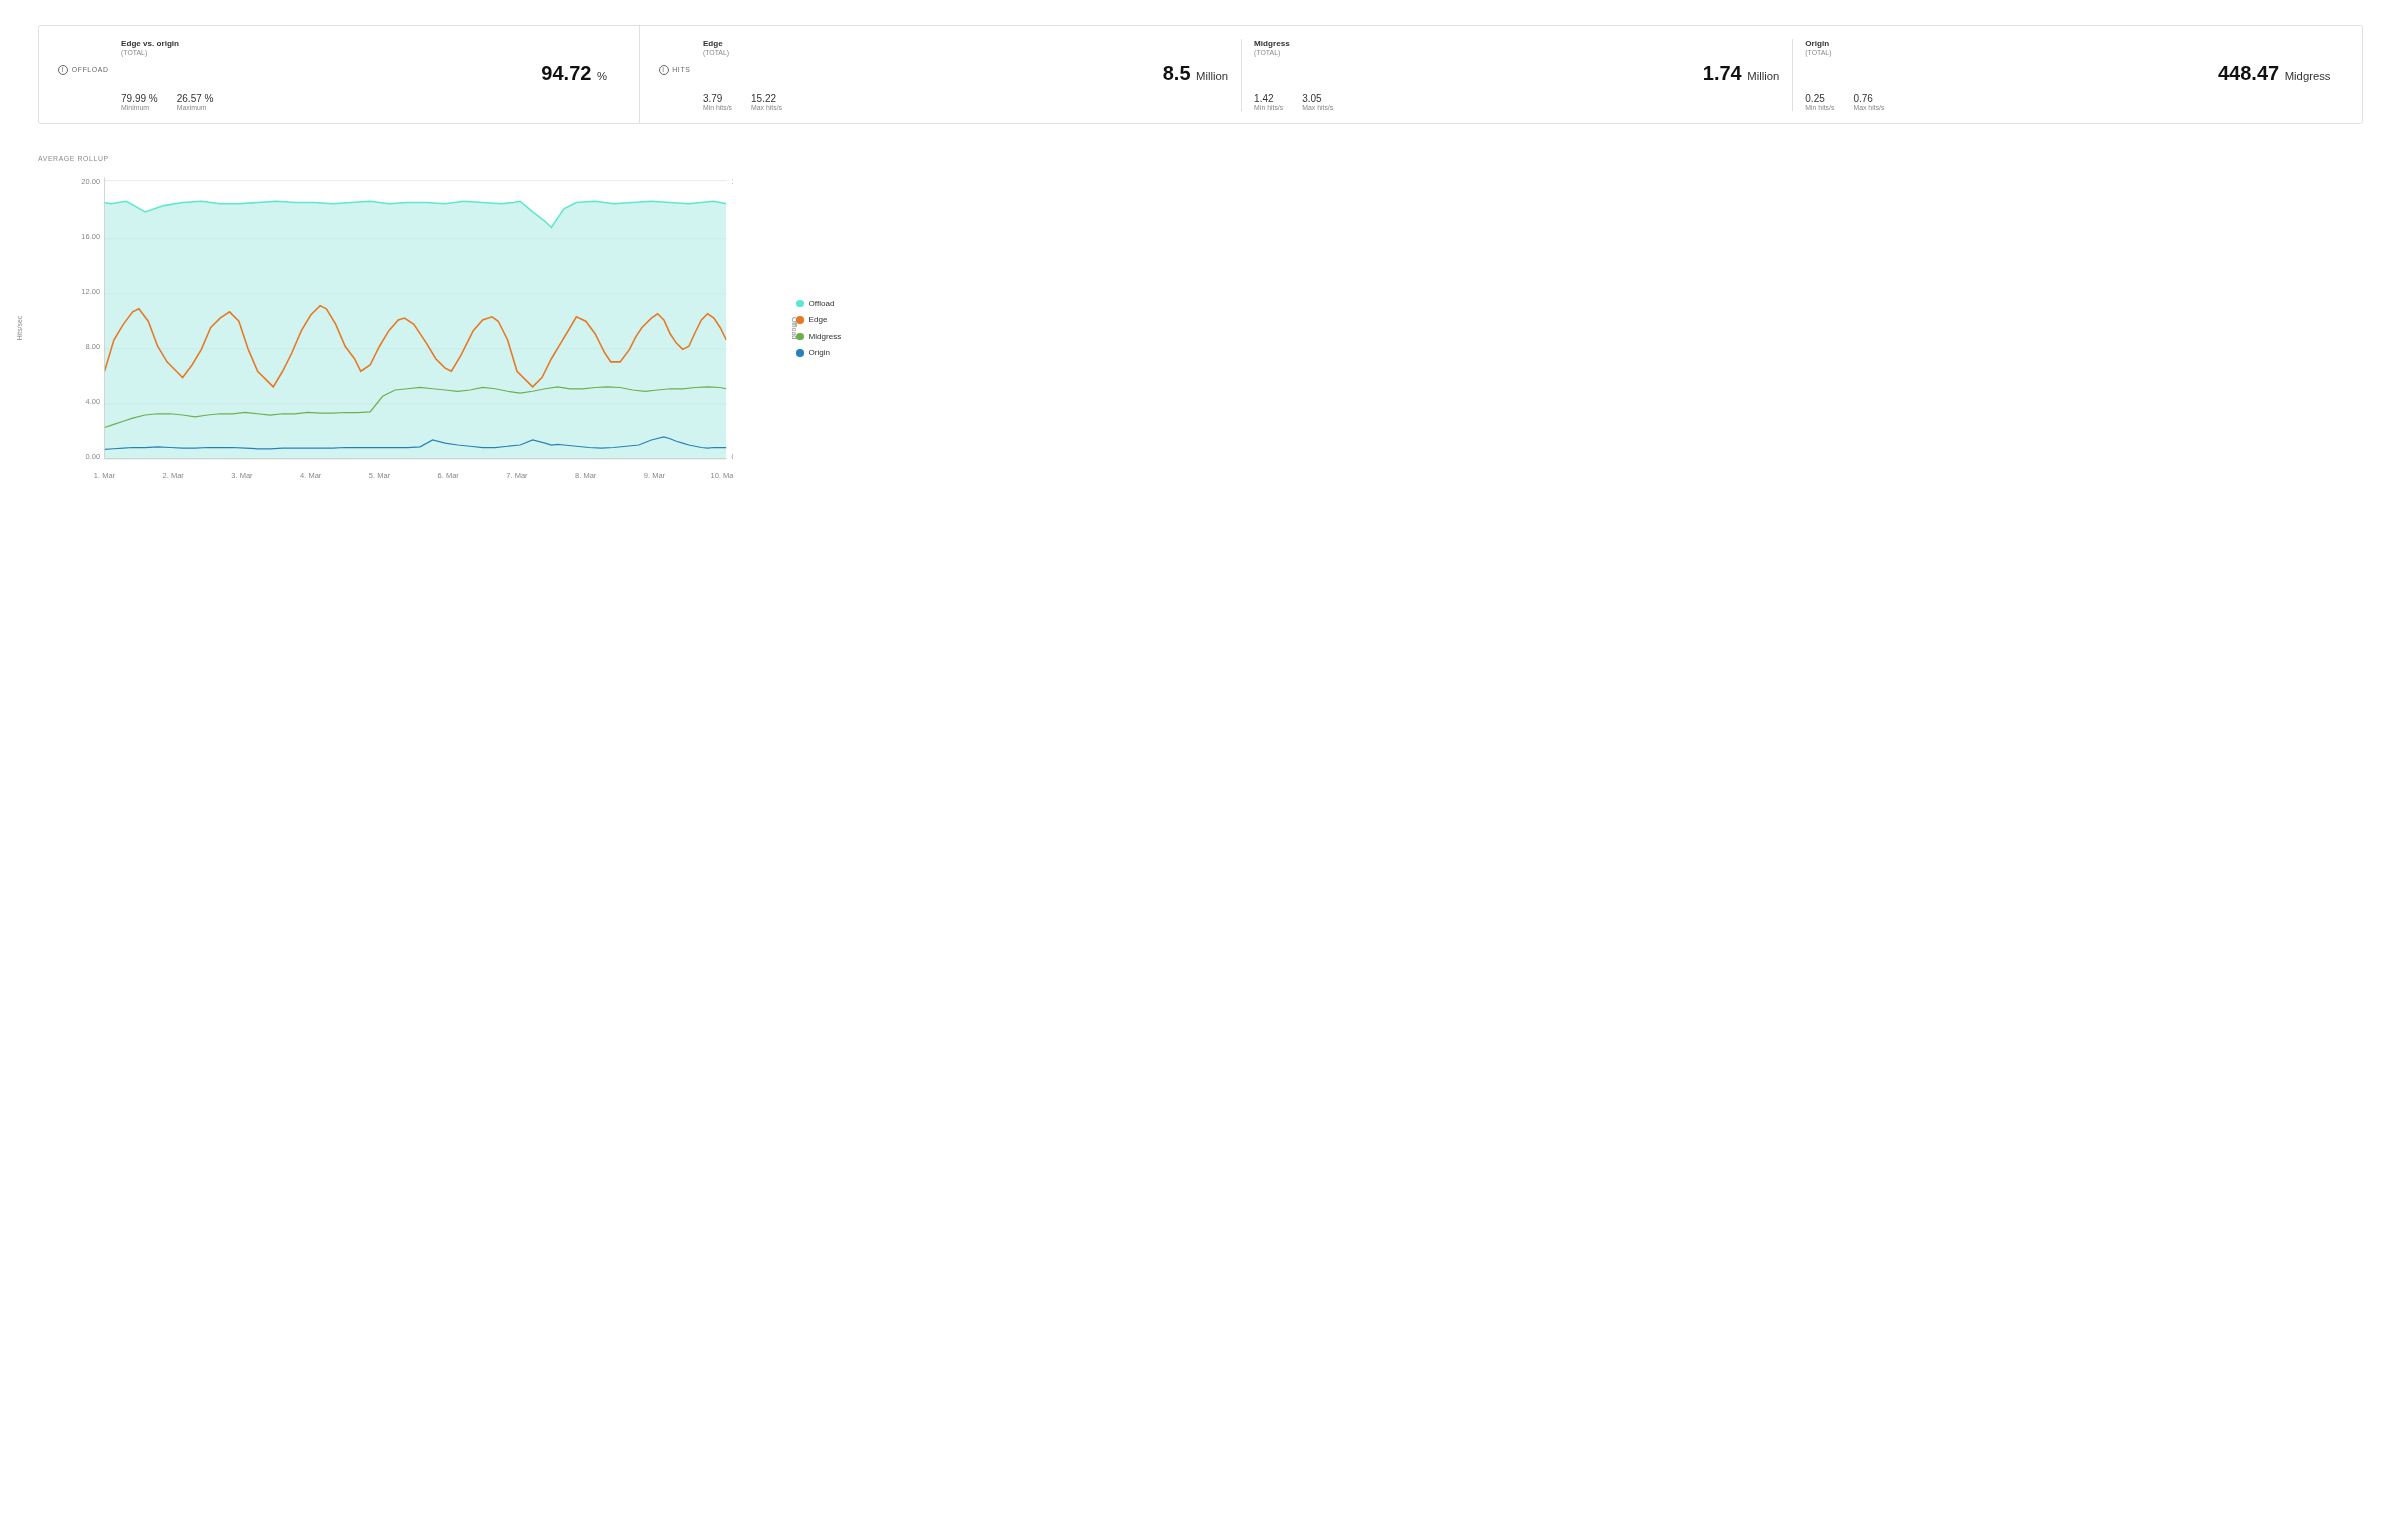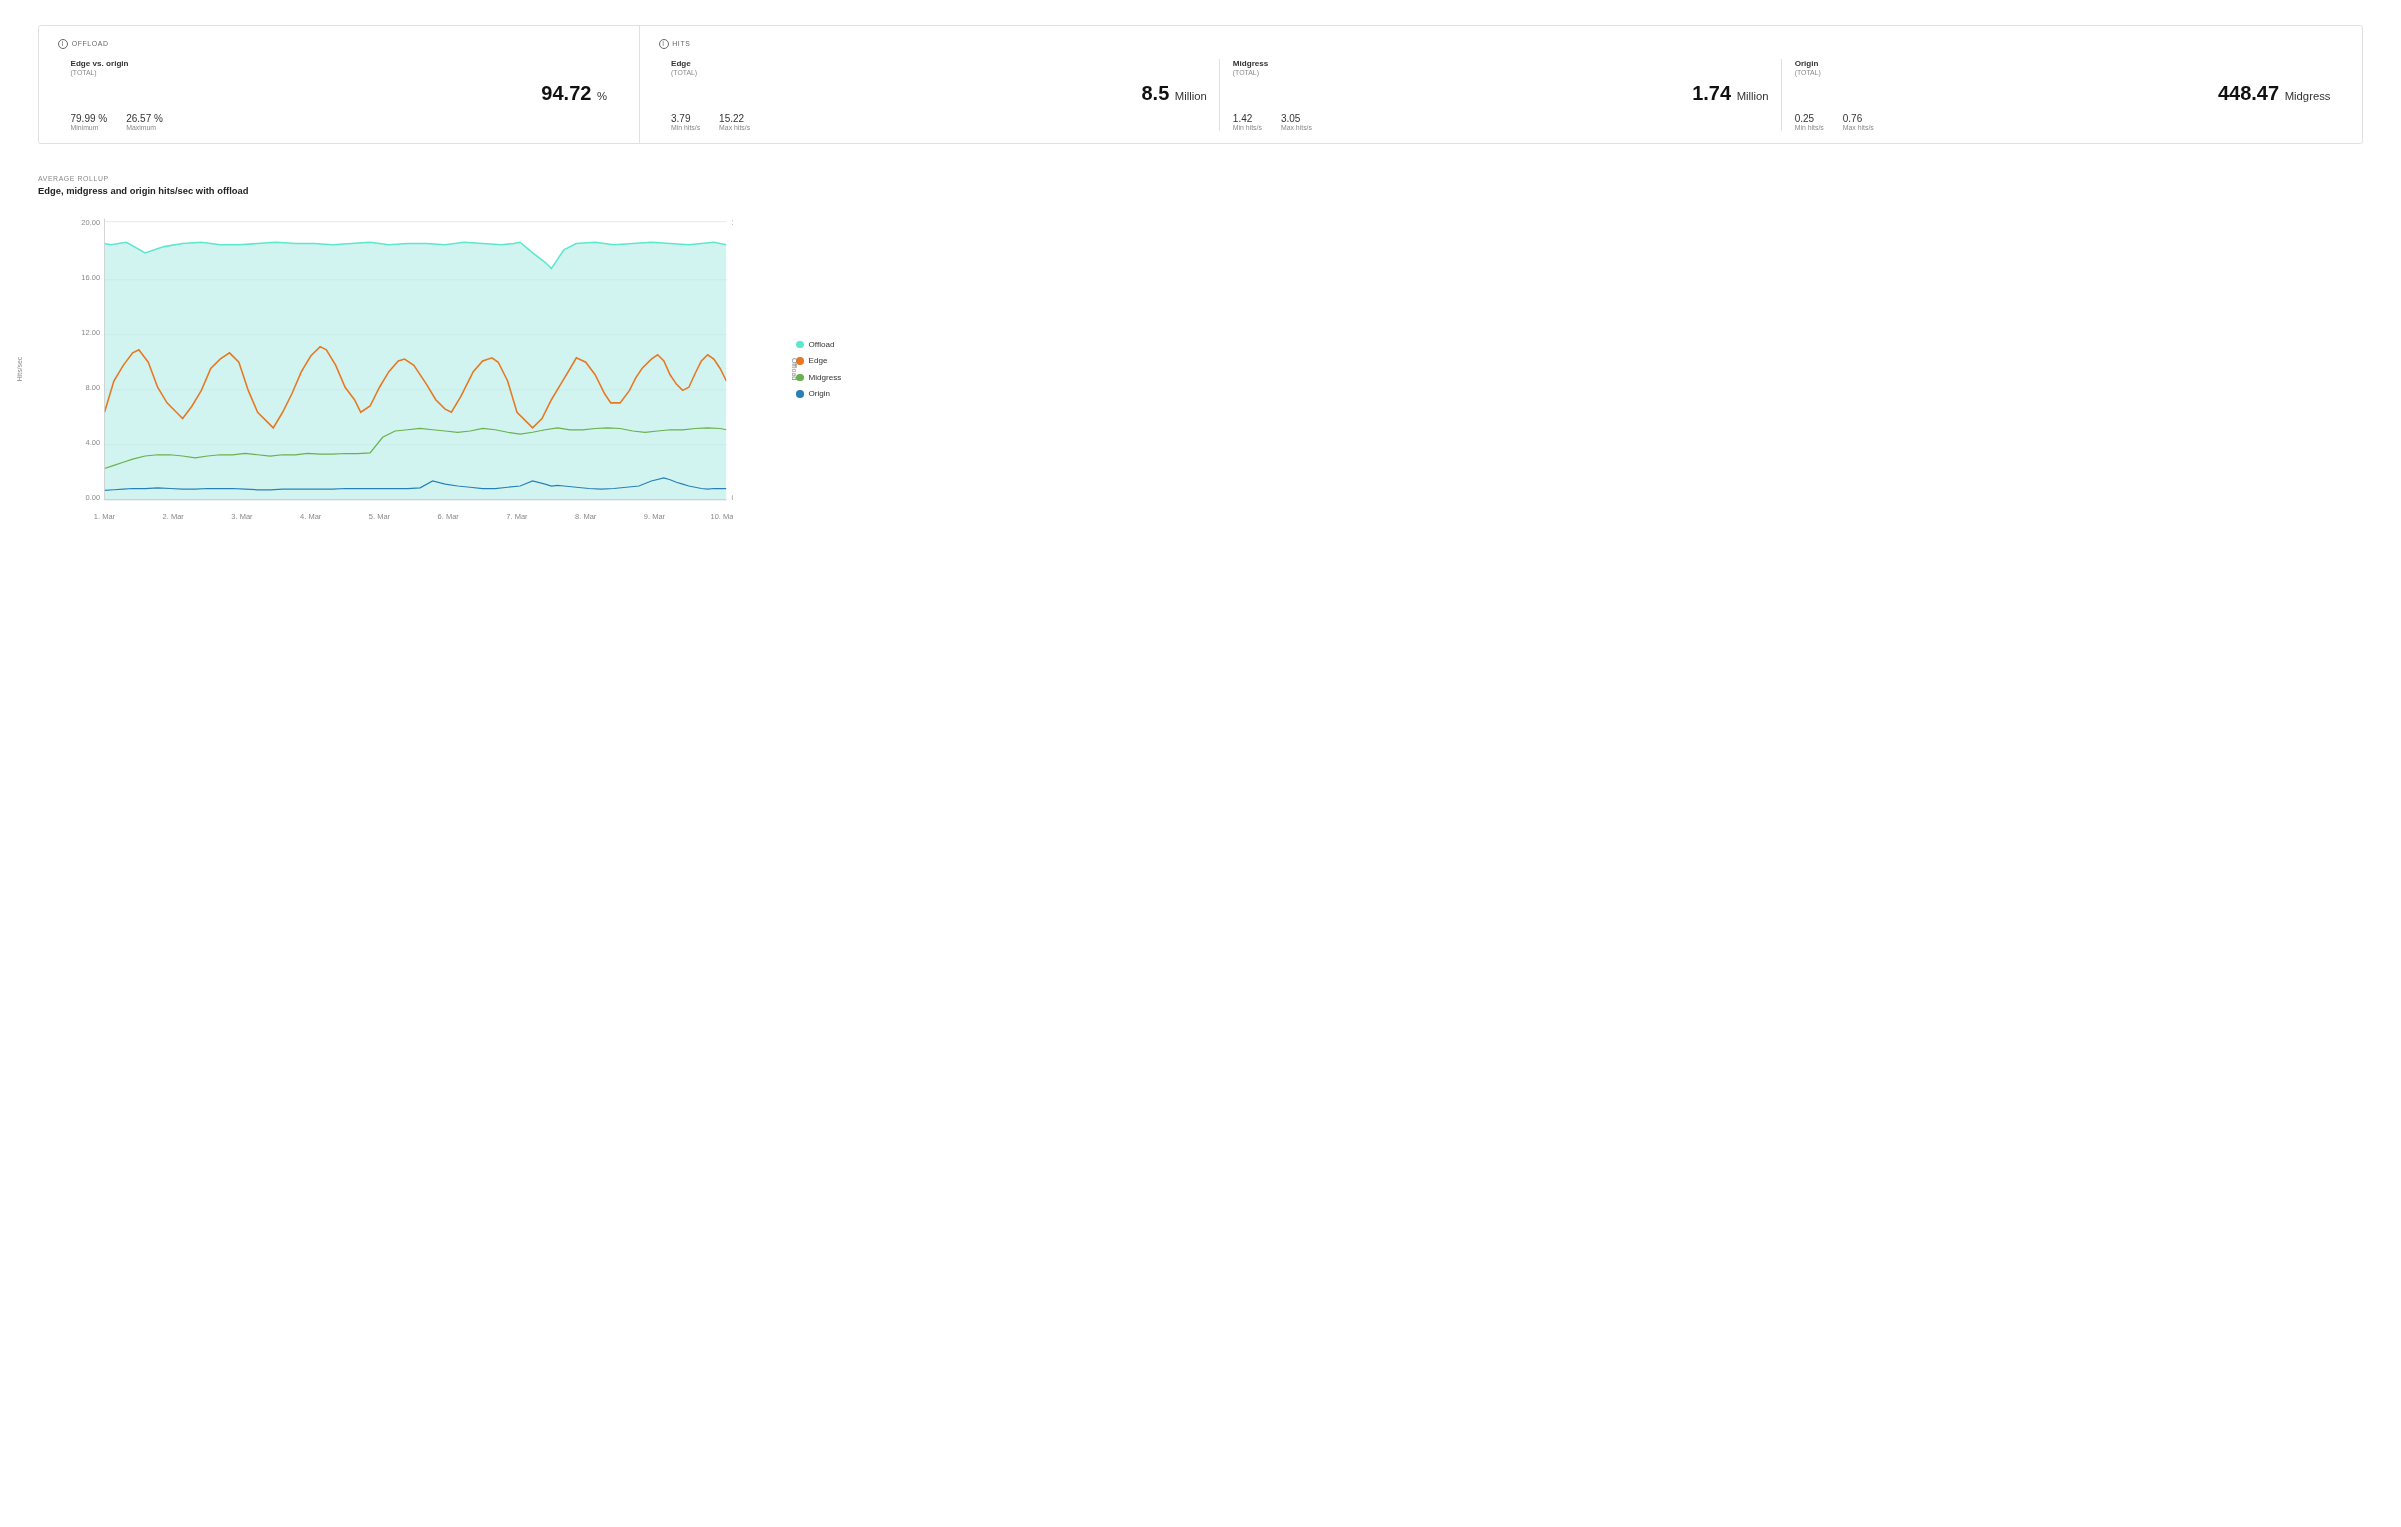--- a/index.html
+++ b/index.html
@@ -14,21 +14,21 @@
     .stats-container {
       display: flex;
       border: 0.6px solid #e0e0e0;
       border-radius: 2.5px;
       margin-bottom: 31px;
       overflow: hidden;
     }
 
     .stats-group {
       display: flex;
-      flex-direction: column;
+      flex-direction: row;
       padding: 12.5px 19px;
       flex: 1;
     }
 
     .stats-group-offload {
       border-right: 0.6px solid #e0e0e0;
     }
 
     .stats-group-hits {
       flex: 3;
@@ -325,21 +325,20 @@
           </div>
 
       </div>
     </div>
       </div>
   </div>
 </div>
 
 <div class="chart-section">
   <div class="chart-label-top">AVERAGE ROLLUP</div>
-  <div class="chart-title">Edge, midgress and origin hits/sec with offload</div>
 
 
   <div class="chart-wrapper">
     <div style="position:relative; padding-left: 38px; padding-right: 38px;">
       <span class="axis-label-y">Hits/sec</span>
       <span class="axis-label-y-right">Offload</span>
       <div class="chart-svg-container">
         <svg width="657" height="325" viewBox="0 0 1050 520">
 
           <text x="38" y="470" font-size="12" fill="#888" text-anchor="end">0.00</text>

